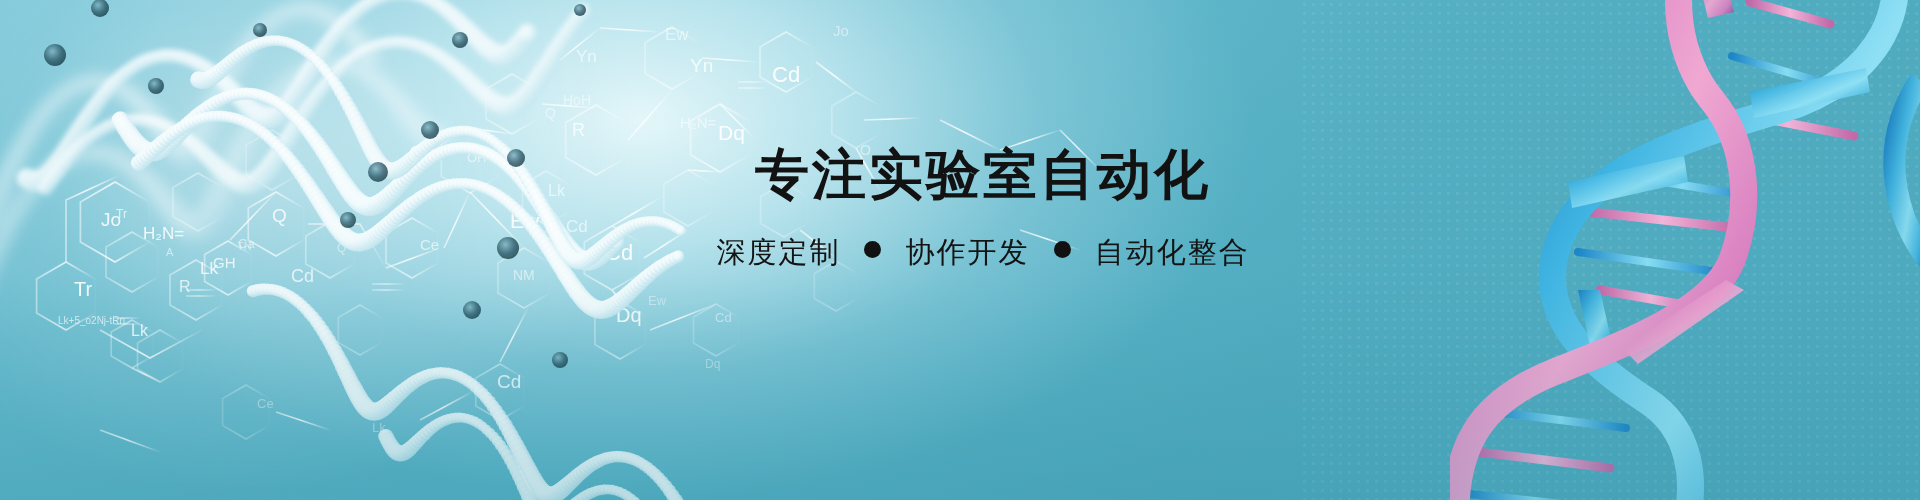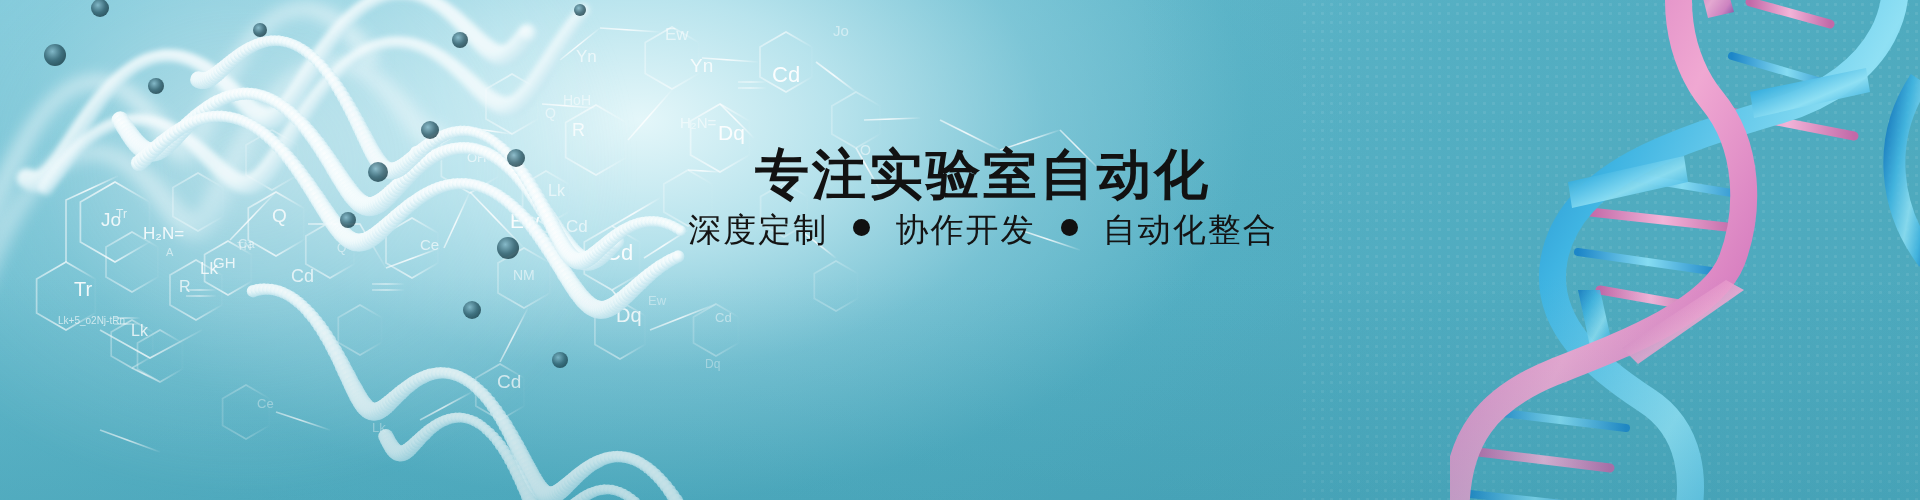--- a/index.html
+++ b/index.html
@@ -73,22 +73,22 @@
   }
   .headline{
     font-size:54px;
     line-height:64px;
     font-weight:700;
     color:#121212;
     letter-spacing:3px;
     white-space:nowrap;
   }
   .subline{
-    margin-top:3px;
-    font-size:33px;
+    margin-top:25px;
+    font-size:29px;
     line-height:38px;
     font-weight:400;
     color:#141414;
     letter-spacing:2px;
     white-space:nowrap;
   }
   .sep{
     display:inline-block;
     vertical-align:middle;
     width:17px; height:17px;

